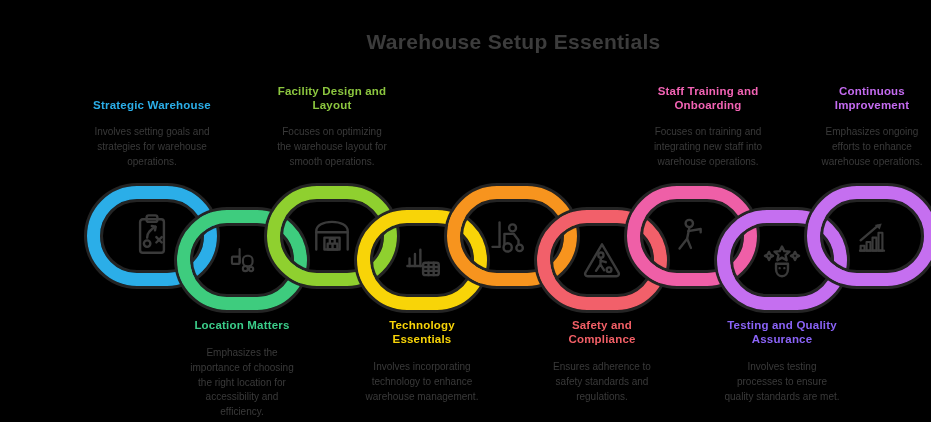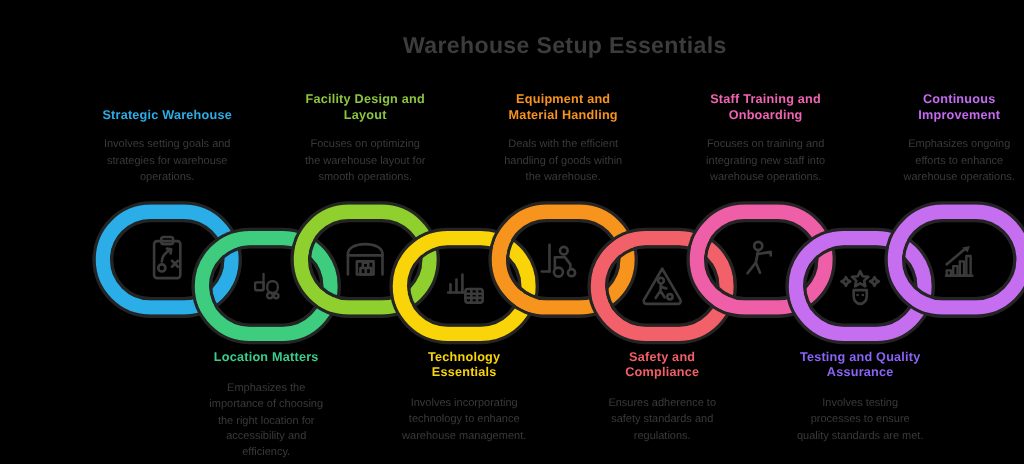--- a/index.html
+++ b/index.html
@@ -18,21 +18,21 @@
     font-size:11.5px;font-weight:700;line-height:1.22;white-space:pre-line;letter-spacing:.2px;
   }
   .col .ds{
     font-size:10px;line-height:1.48;white-space:pre-line;color:inherit;
   }
   .col.top{top:76px;}
   .col.top .hd{height:36px;display:flex;align-items:flex-end;justify-content:center;}
   .col.top .ds{margin-top:13px;}
   .col.bot{top:318px;}
   .col.bot .ds{margin-top:14px;}
-  .c1{left:24px}.c2{left:204px}.c3{left:384px}.c4{left:568px}.c5{left:744px}
+  .c1{left:24px}.c2{left:204px}.c3{left:384px}.c4{left:580px}.c5{left:744px}
   .b1{left:114px}.b2{left:294px}.b3{left:474px}.b4{left:654px}
 
   .link{
     position:absolute;width:130px;height:100px;border-radius:50px;
     border:13px solid #888;box-sizing:border-box;
     box-shadow:0 0 0 3px var(--outline,#242424), inset 0 0 0 3px var(--outline,#242424);
   }
   .link svg{
     position:absolute;left:50%;top:50%;transform:translate(-50%,-50%);
     stroke:var(--icon-stroke,#3a3a3a);fill:none;
@@ -61,27 +61,20 @@
 strategies for warehouse
 operations.</div>
   </div>
   <div class="col top c2">
     <div class="hd" style="color: rgb(140, 198, 63);">Facility Design and
 Layout</div>
     <div class="ds">Focuses on optimizing
 the warehouse layout for
 smooth operations.</div>
   </div>
-  <div class="col top c3">
-    <div class="hd" style="color: rgb(247, 147, 30);">Equipment and
-Material Handling</div>
-    <div class="ds">Deals with the efficient
-handling of goods within
-the warehouse.</div>
-  </div>
   <div class="col top c4">
     <div class="hd" style="color: rgb(242, 99, 180);">Staff Training and
 Onboarding</div>
     <div class="ds">Focuses on training and
 integrating new staff into
 warehouse operations.</div>
   </div>
   <div class="col top c5">
     <div class="hd" style="color: rgb(196, 107, 240);">Continuous
 Improvement</div>

